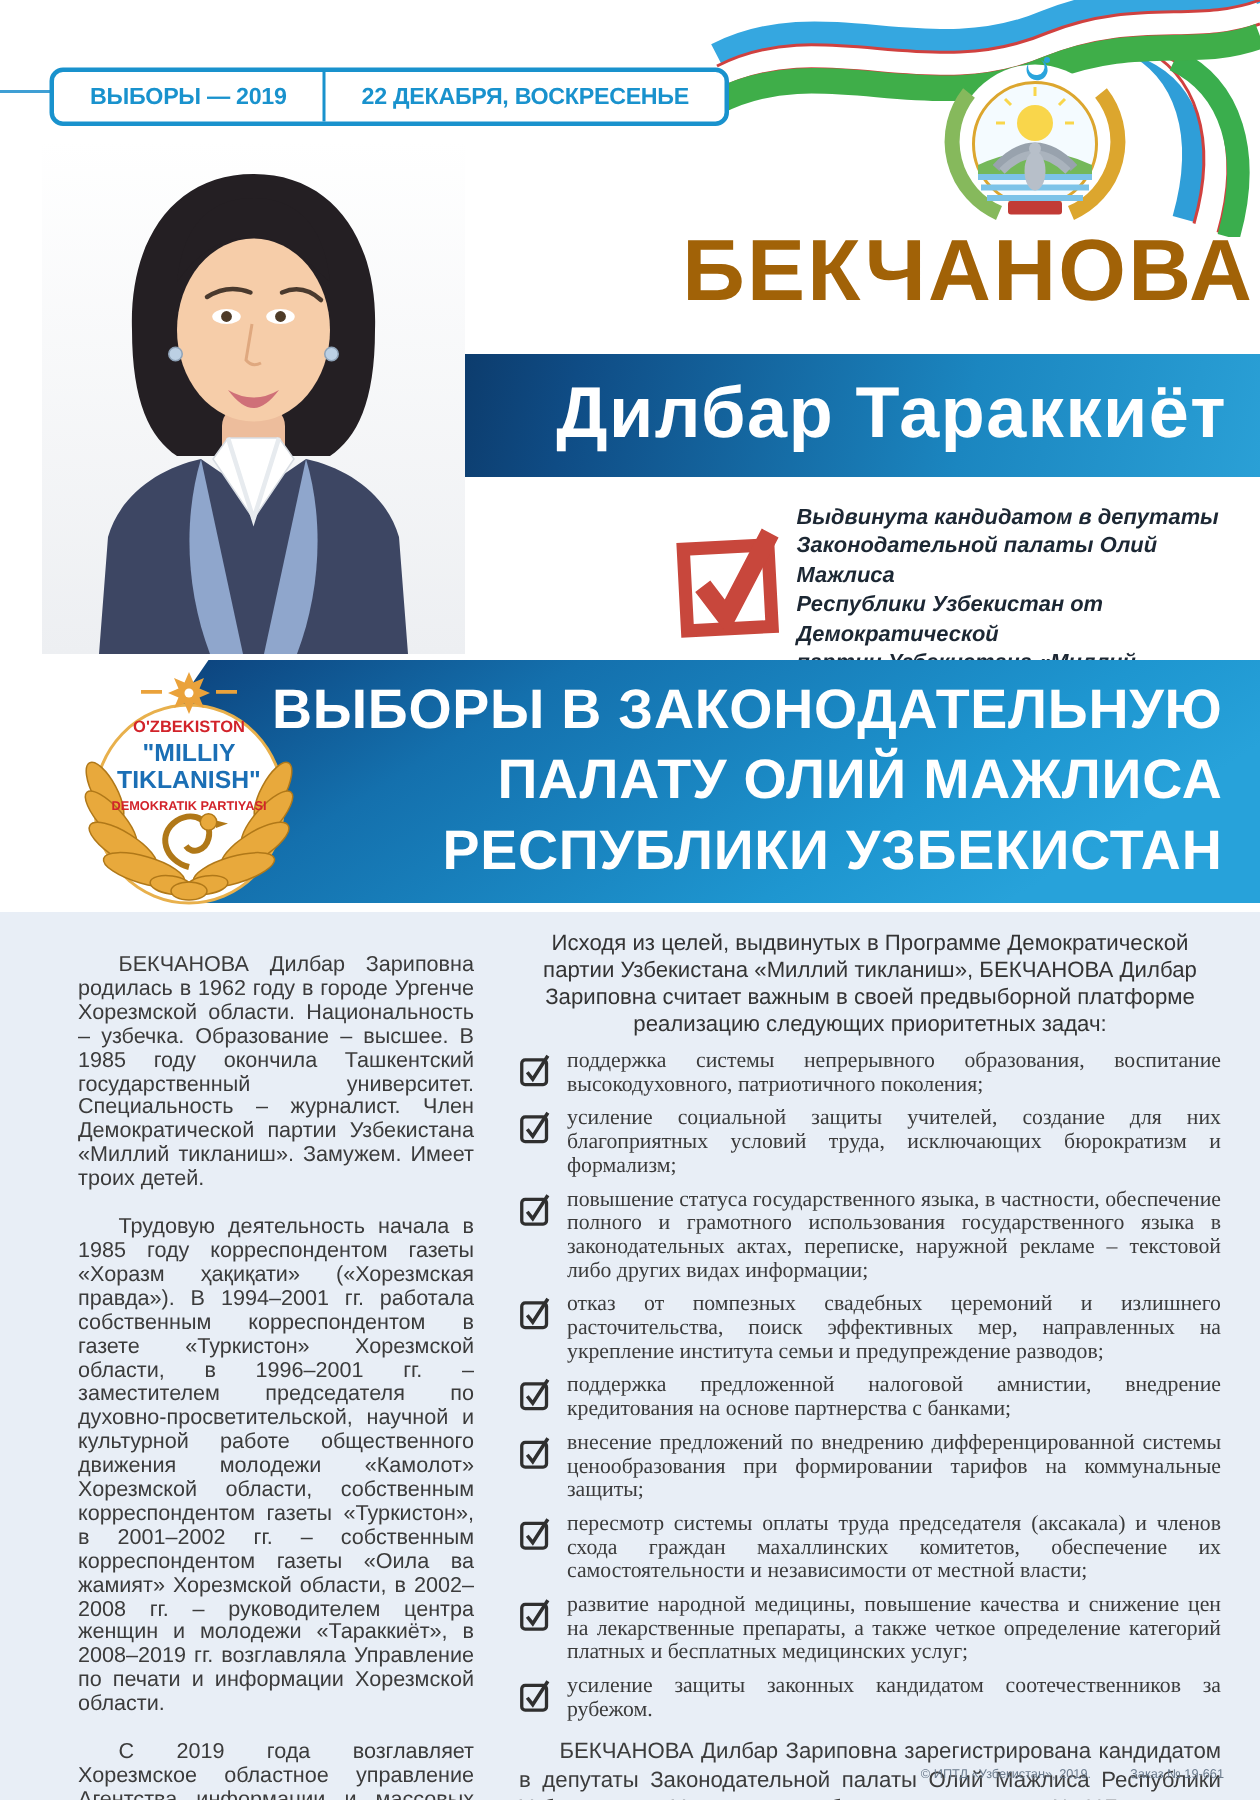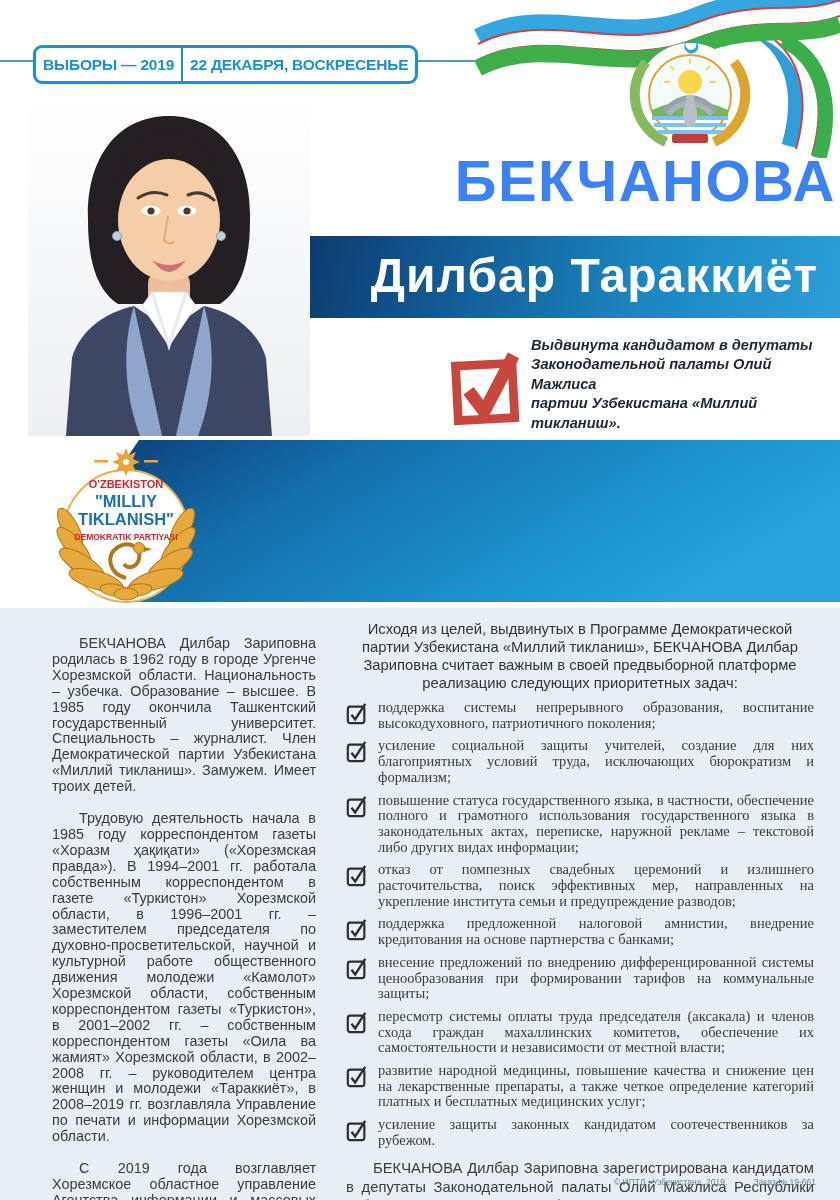--- a/index.html
+++ b/index.html
@@ -6,31 +6,31 @@
   #poster{
     position:relative;width:840px;height:1200px;overflow:hidden;background:#ffffff;
     font-family:"Liberation Sans","DejaVu Sans",sans-serif;
   }
   
   .top-rule{position:absolute;left:0;top:60px;width:523px;height:2px;background:#3f9fd4;z-index:1;}
   .badge{
     position:absolute;left:33px;top:45px;height:33px;z-index:2;background:#ffffff;
     border:3px solid #1992cd;border-radius:9px;display:flex;align-items:stretch;
   }
-  .badge-cell{display:flex;align-items:center;padding:0 7px;color:#1992cd;font-weight:bold;
+  .badge-cell{display:flex;align-items:center;padding:0 24px;color:#1992cd;font-weight:bold;
     font-size:15.5px;letter-spacing:-.2px;white-space:nowrap;text-align:center;}
   .badge-div{width:2px;background:#1992cd;}
   
   .flag{position:absolute;top:0;right:0;width:372px;height:158px;z-index:1;}
   
   .photo{position:absolute;left:28px;top:94px;width:282px;height:342px;z-index:5;}
   
   .surname{
     position:absolute;right:4px;top:152px;width:520px;text-align:right;z-index:2;
-    font-size:58px;font-weight:bold;color:#3b82f6;letter-spacing:1.5px;line-height:1;
+    font-size:58px;font-weight:bold;color:#a16207;letter-spacing:1.5px;line-height:1;
   }
   .name-band{
     position:absolute;left:222px;top:236px;right:0;height:82px;z-index:3;
     background:linear-gradient(103deg,#0a2a52 0%,#0f4c85 26%,#1b86c0 68%,#2aa0d6 100%);
   }
   .name-band .nm{
     position:absolute;right:22px;top:0;height:82px;line-height:80px;color:#ffffff;
     font-size:48px;font-weight:bold;letter-spacing:1px;white-space:nowrap;
   }
   
@@ -164,20 +164,21 @@
   <svg class="nom-check" viewBox="0 0 76 82">
     <g transform="rotate(-3 38 44)">
       <rect x="8" y="18" width="58" height="56" fill="#ffffff" stroke="#c8473c" stroke-width="9"></rect>
       <path d="M20,44 L35,66 L68,10" fill="none" stroke="#c8473c" stroke-width="13"></path>
     </g>
   </svg>
   <div class="nom-text">
 
   <div>Выдвинута кандидатом в депутаты</div>
       <div>Законодательной палаты Олий Мажлиса</div>
+      <div>Республики Узбекистан от Демократической</div>
       <div>партии Узбекистана «Миллий тикланиш».</div>
     </div>
 
   <svg class="emblem" viewBox="0 0 168 164">
     <ellipse cx="84" cy="92" rx="63" ry="66" fill="#ffffff" stroke="#e8b04c" stroke-width="2"></ellipse>
     <g fill="#eaa23b">
       <path d="M84,4 l3,7 7,-3 -3,7 7,3 -7,3 3,7 -7,-3 -3,7 -3,-7 -7,3 3,-7 -7,-3 7,-3 -3,-7 7,3 Z"></path>
       <circle cx="84" cy="18" r="3" fill="#ffffff"></circle>
       <rect x="52" y="16" width="14" height="2.5"></rect>
       <rect x="102" y="16" width="14" height="2.5"></rect>
@@ -213,20 +214,26 @@
       <defs>
         <linearGradient id="bangrad" x1="0" y1="0" x2="1" y2="0.35">
           <stop offset="0" stop-color="#0c3f79"></stop>
           <stop offset="0.35" stop-color="#1470ad"></stop>
           <stop offset="0.8" stop-color="#1e96d0"></stop>
           <stop offset="1" stop-color="#27a2da"></stop>
         </linearGradient>
       </defs>
       <path d="M44,0 H745 V162 H42 Q4,162 4,124 V58 Z" fill="url(#bangrad)"></path>
     </svg>
+    <div class="banner-text">
+
+    <div class="banner-line">ВЫБОРЫ В ЗАКОНОДАТЕЛЬНУЮ</div>
+        <div class="banner-line">ПАЛАТУ ОЛИЙ МАЖЛИСА</div>
+        <div class="banner-line">РЕСПУБЛИКИ УЗБЕКИСТАН</div>
+      </div>
   </div>
 
   <div class="lower"></div>
 
   <div class="bio-col">
 
   <p>БЕКЧАНОВА Дилбар Зариповна родилась в 1962 году в городе Ургенче Хорезмской области. Национальность – узбечка. Образование – высшее. В 1985 году окончила Ташкентский государственный университет. Специальность – журналист. Член Демократической партии Узбекистана «Миллий тикланиш». Замужем. Имеет троих детей.</p>
       <p>Трудовую деятельность начала в 1985 году корреспондентом газеты «Хоразм ҳақиқати» («Хорезмская правда»). В 1994–2001 гг. работала собственным корреспондентом в газете «Туркистон» Хорезмской области, в 1996–2001 гг. – заместителем председателя по духовно-просветительской, научной и культурной работе общественного движения молодежи «Камолот» Хорезмской области, собственным корреспондентом газеты «Туркистон», в 2001–2002 гг. – собственным корреспондентом газеты «Оила ва жамият» Хорезмской области, в 2002–2008 гг. – руководителем центра женщин и молодежи «Тараккиёт», в 2008–2019 гг. возглавляла Управление по печати и информации Хорезмской области.</p>
       <p>С 2019 года возглавляет Хорезмское областное управление Агентства информации и массовых коммуникаций при Администрации Президента Республики Узбекистан.</p>
       <p>Награждена памятным знаком «25 лет независимости Узбекистана».</p>

